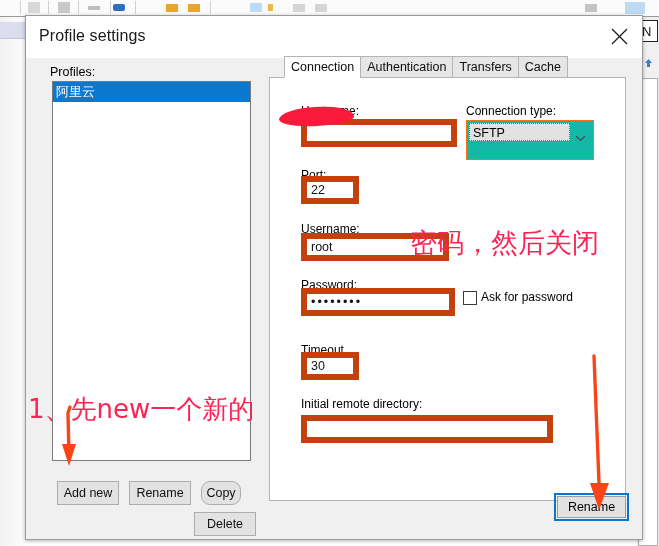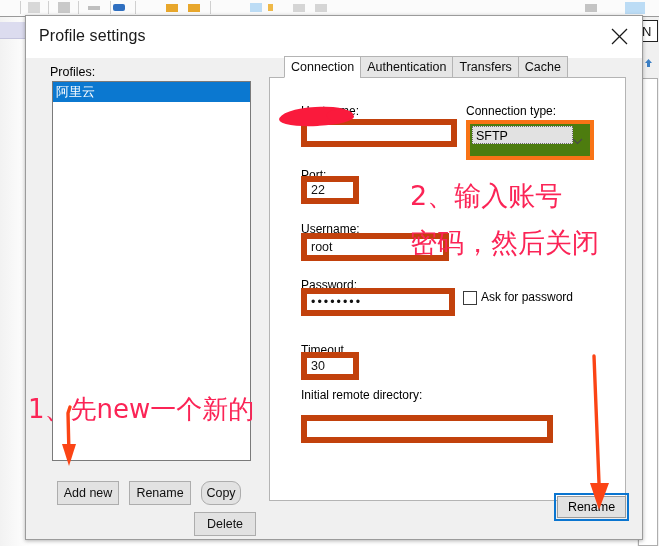--- a/index.html
+++ b/index.html
@@ -219,22 +219,22 @@
   }
 
   .f-host-l  { left: 275px; top: 88px; }
   .f-host    { left: 275px; top: 103px; width: 156px; height: 28px; }
 
   .f-ctype-l { left: 440px; top: 88px; }
   .combo {
     position: absolute;
     left: 440px; top: 104px;
     width: 128px; height: 40px;
-    background: #4d7c0f;
-    border: 4px solid #f97316;
+    background: #14b8a6;
+    border: 1px solid #f97316;
     box-sizing: border-box;
     cursor: pointer;
   }
   .combo-text {
     position: absolute;
     left: 2px; top: 2px;
     width: 101px; height: 18px;
     line-height: 18px;
     padding-left: 3px;
     font-size: 12.5px;
@@ -274,21 +274,21 @@
     position: absolute;
     left: 18px; top: 0;
     font-size: 12px;
     color: #000;
     white-space: nowrap;
   }
 
   .f-timeout-l { left: 275px; top: 327px; }
   .f-timeout   { left: 275px; top: 336px; width: 58px; height: 28px; }
 
-  .f-dir-l  { left: 275px; top: 372px; }
+  .f-dir-l  { left: 275px; top: 381px; }
   .f-dir    { left: 275px; top: 399px; width: 252px; height: 28px; }
 
   
   .btn-close-wrap {
     position: absolute;
     left: 528px; top: 477px;
     width: 75px; height: 28px;
     border: 2px solid #0a75d0;
     box-sizing: border-box;
   }
@@ -448,21 +448,20 @@
     </div>
 
   </div>
 
   <div class="anno-layer">
 
     <div class="redact"></div>
 
     <div class="anno-text anno-1">1、先new一个新的</div>
 
-    <div class="anno-text anno-2a">2、输入账号</div>
     <div class="anno-text anno-2b">密码，然后关闭</div>
 
     <svg width="659" height="546" style="position:absolute;left:0;top:0;">
 
       <g>
         <path d="M70 407 L68 413 M68 413 L69 455" stroke="#fb4415" stroke-width="3.4" fill="none" stroke-linecap="round"></path>
         <path d="M62 444 L76 444 L69 466 Z" fill="#fb4415"></path>
       </g>
 
       <g>

